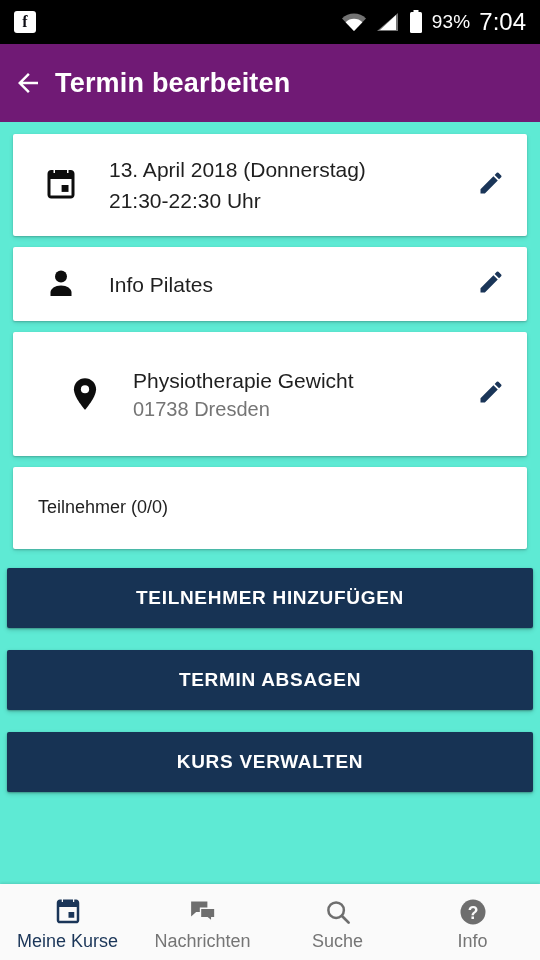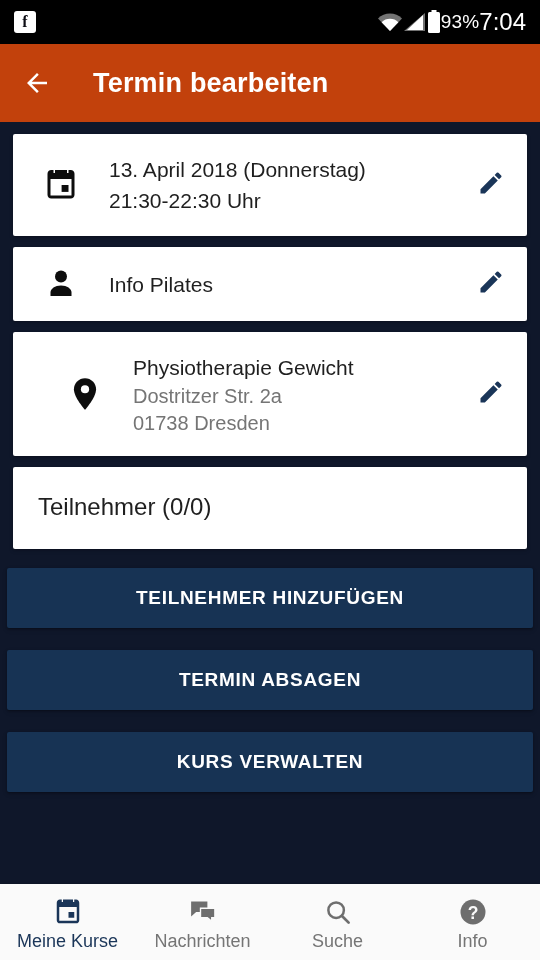--- a/index.html
+++ b/index.html
@@ -10,40 +10,40 @@
     overflow:hidden;
   }
   .phone { position:relative; width:540px; height:960px; background:#fafafa; display:flex; flex-direction:column; }
 
   
   .statusbar {
     height:44px; background:#000000; flex:0 0 44px;
     display:flex; align-items:center; padding:0 14px; color:#ffffff;
   }
   .sb-left { display:flex; align-items:center; gap:8px; }
-  .sb-right { margin-left:auto; display:flex; align-items:center; }
+  .sb-right { margin-left:auto; display:flex; align-items:center; gap:9px; }
   .fb-icon {
     width:22px; height:22px; background:#ffffff; border-radius:3px;
     display:flex; align-items:center; justify-content:center;
     color:#0d0d14; font-weight:bold; font-size:16px;
     font-family:"Liberation Serif", serif; line-height:1;
   }
   .sb-text { font-size:19px; letter-spacing:.2px; color:#ffffff; }
   .sb-time { font-size:24px; color:#ffffff; }
 
   
   .appbar {
-    flex:0 0 78px; background:#c2410c;
-    display:flex; align-items:center; padding:0 22px; gap:41px;
+    flex:0 0 78px; background:#701a75;
+    display:flex; align-items:center; padding:0 13px; gap:12px;
   }
   .back-arrow { width:30px; height:30px; flex:0 0 30px; }
   .appbar-title { color:#ffffff; font-size:27px; font-weight:bold; letter-spacing:.2px; }
 
   
-  .content { flex:1 1 auto; overflow:hidden; padding:0; background:#0f172a; }
+  .content { flex:1 1 auto; overflow:hidden; padding:0; background:#5eead4; }
 
   .card {
     background:#ffffff; margin:11px 13px 0 13px;
     border-radius:2px;
     box-shadow:0 1px 2px rgba(0,0,0,.20), 0 2px 5px rgba(0,0,0,.10);
     display:flex; align-items:center;
   }
   .card.date-card { min-height:102px; margin-top:12px; }
   .card.person-card { min-height:74px; }
   .card.place-card { min-height:124px;padding-left:24px; }
@@ -59,21 +59,21 @@
 
   .line-primary { font-size:21px; color:#1f1f1f; line-height:31px; }
   .line-secondary { font-size:20px; color:#757575; line-height:27px; }
 
   
   .part-card {
     background:#ffffff; margin:11px 13px 0 13px; border-radius:2px;
     box-shadow:0 1px 2px rgba(0,0,0,.20), 0 2px 5px rgba(0,0,0,.10);
     padding:26px 25px 28px 25px;
   }
-  .part-title { font-size:24px; color:#1f1f1f; line-height:28px; }
+  .part-title { font-size:18px; color:#1f1f1f; line-height:28px; }
   .part-empty { font-size:20px; color:#8a8a8a; margin-top:38px; line-height:26px;
     white-space:nowrap; overflow:hidden; }
 
   
   .actions { margin-top:19px; }
   .action-btn {
     display:block; width:calc(100% - 14px); margin:0 7px 22px 7px;
     background:#173354; color:#ffffff;
     border:none; border-radius:2px;
     height:60px; font-size:19px; font-weight:bold; letter-spacing:.7px;
@@ -186,21 +186,20 @@
 
     <div class="card place-card">
       <div class="card-icon">
         <svg width="38" height="38" viewBox="0 0 24 24">
           <path d="M12 2C8.1 2 5 5.1 5 9c0 5.2 7 13 7 13s7-7.8 7-13c0-3.9-3.1-7-7-7z" fill="#0d0d0d"></path>
           <circle cx="12" cy="9" r="2.6" fill="#ffffff"></circle>
         </svg>
       </div>
       <div class="card-body">
         <div class="line-primary">Physiotherapie Gewicht</div>
-        <div class="line-secondary">Dostritzer Str. 2a</div>
         <div class="line-secondary">01738 Dresden</div>
       </div>
       <div class="card-edit">
         <span>
           <svg width="28" height="28" viewBox="0 0 24 24">
             <path d="M3 17.25V21h3.75L17.81 9.94l-3.75-3.75L3 17.25zM20.71 7.04a1 1 0 0 0 0-1.41l-2.34-2.34a1 1 0 0 0-1.41 0l-1.83 1.83 3.75 3.75 1.83-1.83z" fill="#1a3558"></path>
           </svg>
         </span>
       </div>
     </div>

